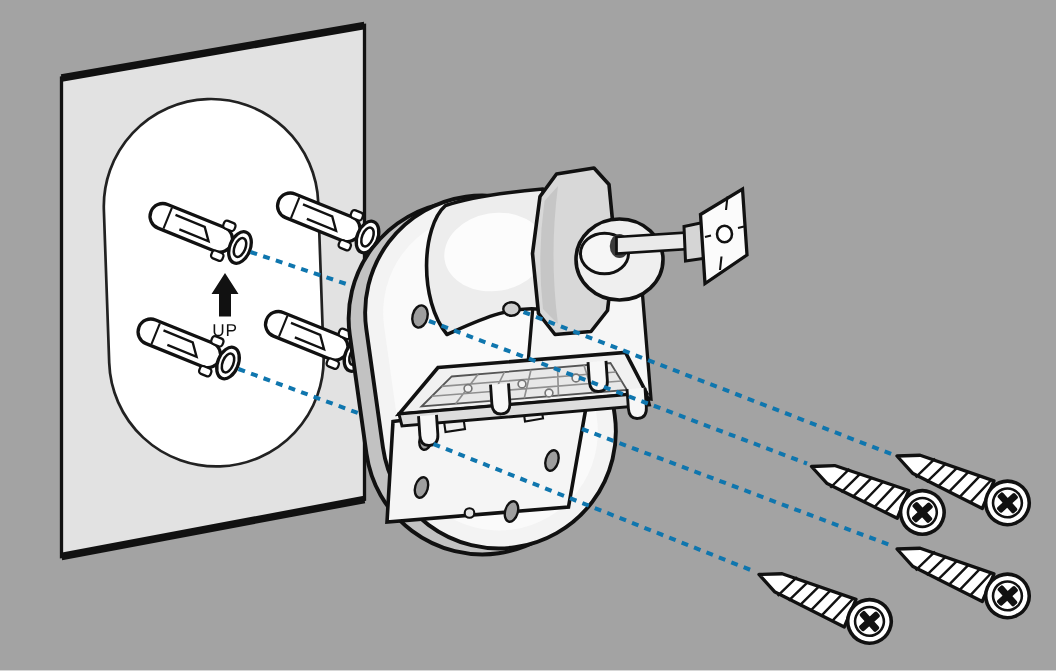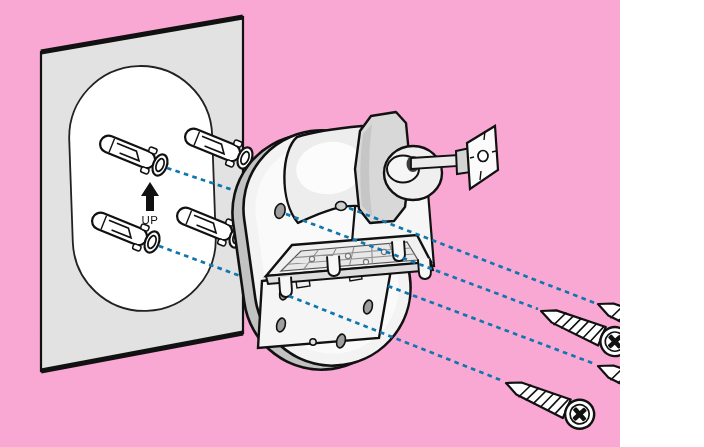--- a/index.html
+++ b/index.html
@@ -1,16 +1,16 @@
 <!DOCTYPE html>
 <html><head>
 <meta charset="utf-8">
 <style>
   html,body{margin:0;padding:0;background:#ffffff;}
-  .stage{position:relative;width:620px;height:447px;background:#f9a8d4;overflow:hidden;
+  .stage{position:relative;width:704px;height:447px;background:#a3a3a3;overflow:hidden;
          font-family:"Liberation Sans",sans-serif;}
   svg{position:absolute;left:0;top:0;}
   text{font-family:"Liberation Sans","DejaVu Sans",sans-serif;}
 </style>
 </head>
 <body>
 
 <div class="stage">
 <svg width="704" height="447" viewBox="0 0 704 447">
 

